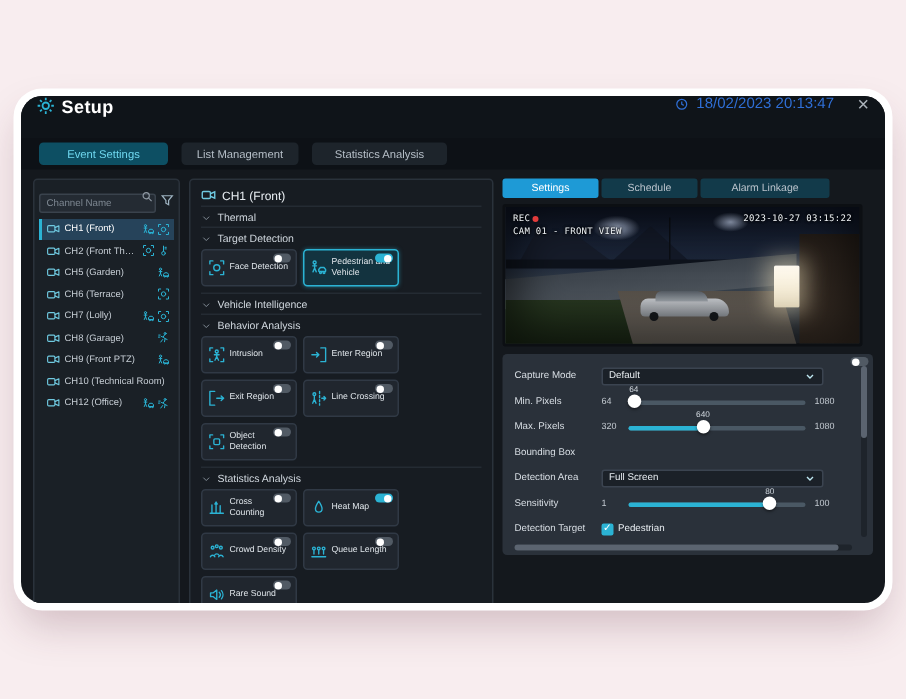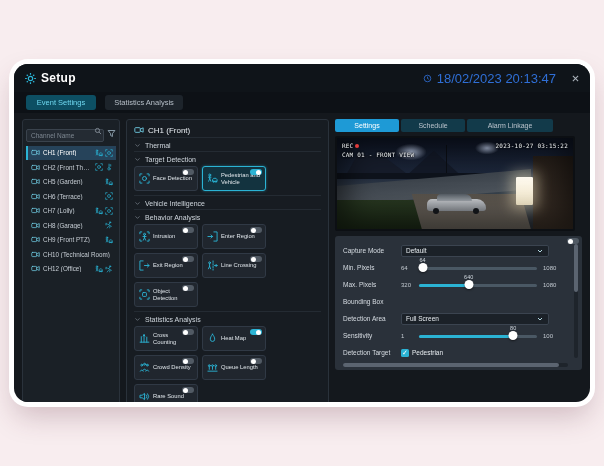--- a/index.html
+++ b/index.html
@@ -2,36 +2,36 @@
 <html><head>
 <meta charset="utf-8">
 <style>
   * { margin:0; padding:0; box-sizing:border-box; }
   html,body { width:604px; height:466px; }
   body { background:#f8edef; font-family:"Liberation Sans", sans-serif; position:relative; overflow:hidden; }
   .window { position:absolute; left:14px; top:64px; width:576px; height:338px; background:#14181d;
     border-radius:14px; box-shadow:0 0 0 5px #ffffff, 0 14px 28px rgba(90,40,60,.25);
     display:flex; flex-direction:column; overflow:hidden; }
   
-  .titlebar { height:28px; background:#0f1419; display:flex; align-items:center; padding:0 10px; flex:0 0 auto; }
+  .titlebar { height:28px; background:#0f1419; display:flex; align-items:flex-start; padding:0 10px; flex:0 0 auto; }
   .logo-icon { color:#2bb3d4; width:13px; height:13px; display:inline-flex; margin-right:4px; }
   .app-title { color:#fff; font-size:12px; font-weight:bold; letter-spacing:.3px; }
   .nav-tabs { display:flex; gap:7px; margin-left:20px; }
   .navtab { font-size:7.5px; color:#cdd4db; background:#272e36; border:1px solid #4a525c; border-radius:3px;
     padding:3px 13px; cursor:pointer; white-space:nowrap; }
   .navtab.active { background:#0d5066; border-color:#2bb3d4; color:#ffffff; }
   .titlebar-right { margin-left:auto; display:flex; align-items:center; gap:5px; }
   .clock-ic { width:9px; height:9px; color:#2f6fd6; display:inline-flex; }
-  .datetime { color:#2f6fd6; font-size:13px; }
+  .datetime { color:#2f6fd6; font-size:10px; }
   .close-ic { width:9px; height:9px; color:#aab2ba; display:inline-flex; margin-left:10px; cursor:pointer; }
   svg { width:100%; height:100%; display:block; }
   
   .subtabs { height:21px; background:#0d1116; display:flex; align-items:center; gap:9px; padding:0 12px; flex:0 0 auto; }
   .subtab { font-size:7.5px; color:#b6bfc8; background:#1d242b; border-radius:3px; padding:3px 0; text-align:center; cursor:pointer; }
-  .subtab:nth-child(1){ width:70px; } .subtab:nth-child(2){ width:78px; } .subtab:nth-child(3){ width:90px; }
+  .subtab:nth-child(1){ width:86px; } .subtab:nth-child(2){ width:78px; } .subtab:nth-child(3){ width:90px; }
   .subtab.active { background:#0d4f63; color:#6fd8f0; }
   
   .bodyarea { flex:1; display:flex; gap:6px; padding:6px 8px 8px; }
   
   .sidebar { width:98px; background:#1a2026; border:1px solid #2a323b; border-radius:3px; padding:4px 3px; display:flex; flex-direction:column; gap:2px; }
   .search-row { display:flex; align-items:center; gap:3px; margin-bottom:2px; }
   .search-box { flex:1; position:relative; }
   .search-box input { width:100%; height:13px; background:#242b33; border:1px solid #3a434d; border-radius:2px;
     color:#cfd6dd; font-size:6.5px; padding:0 12px 0 4px; outline:none; font-family:"Liberation Sans",sans-serif; }
   .search-box input::placeholder { color:#7d8791; }
@@ -137,20 +137,21 @@
       <span class="close-ic">
         <svg viewBox="0 0 12 12" fill="none" stroke="currentColor" stroke-width="1.4">
             <path d="M2.5 2.5l7 7M9.5 2.5l-7 7"></path>
           </svg>
       </span>
     </div>
   </div>
 
   <div class="subtabs" id="sub-tabs">
       <div class="subtab active">Event Settings</div>
+      <div class="subtab">List Management</div>
       <div class="subtab">Statistics Analysis</div>
     </div>
 
   <div class="bodyarea">
 
     <aside class="sidebar">
       <div class="search-row">
         <div class="search-box">
           <input type="text" placeholder="Channel Name" style="">
           <span class="search-ic">

